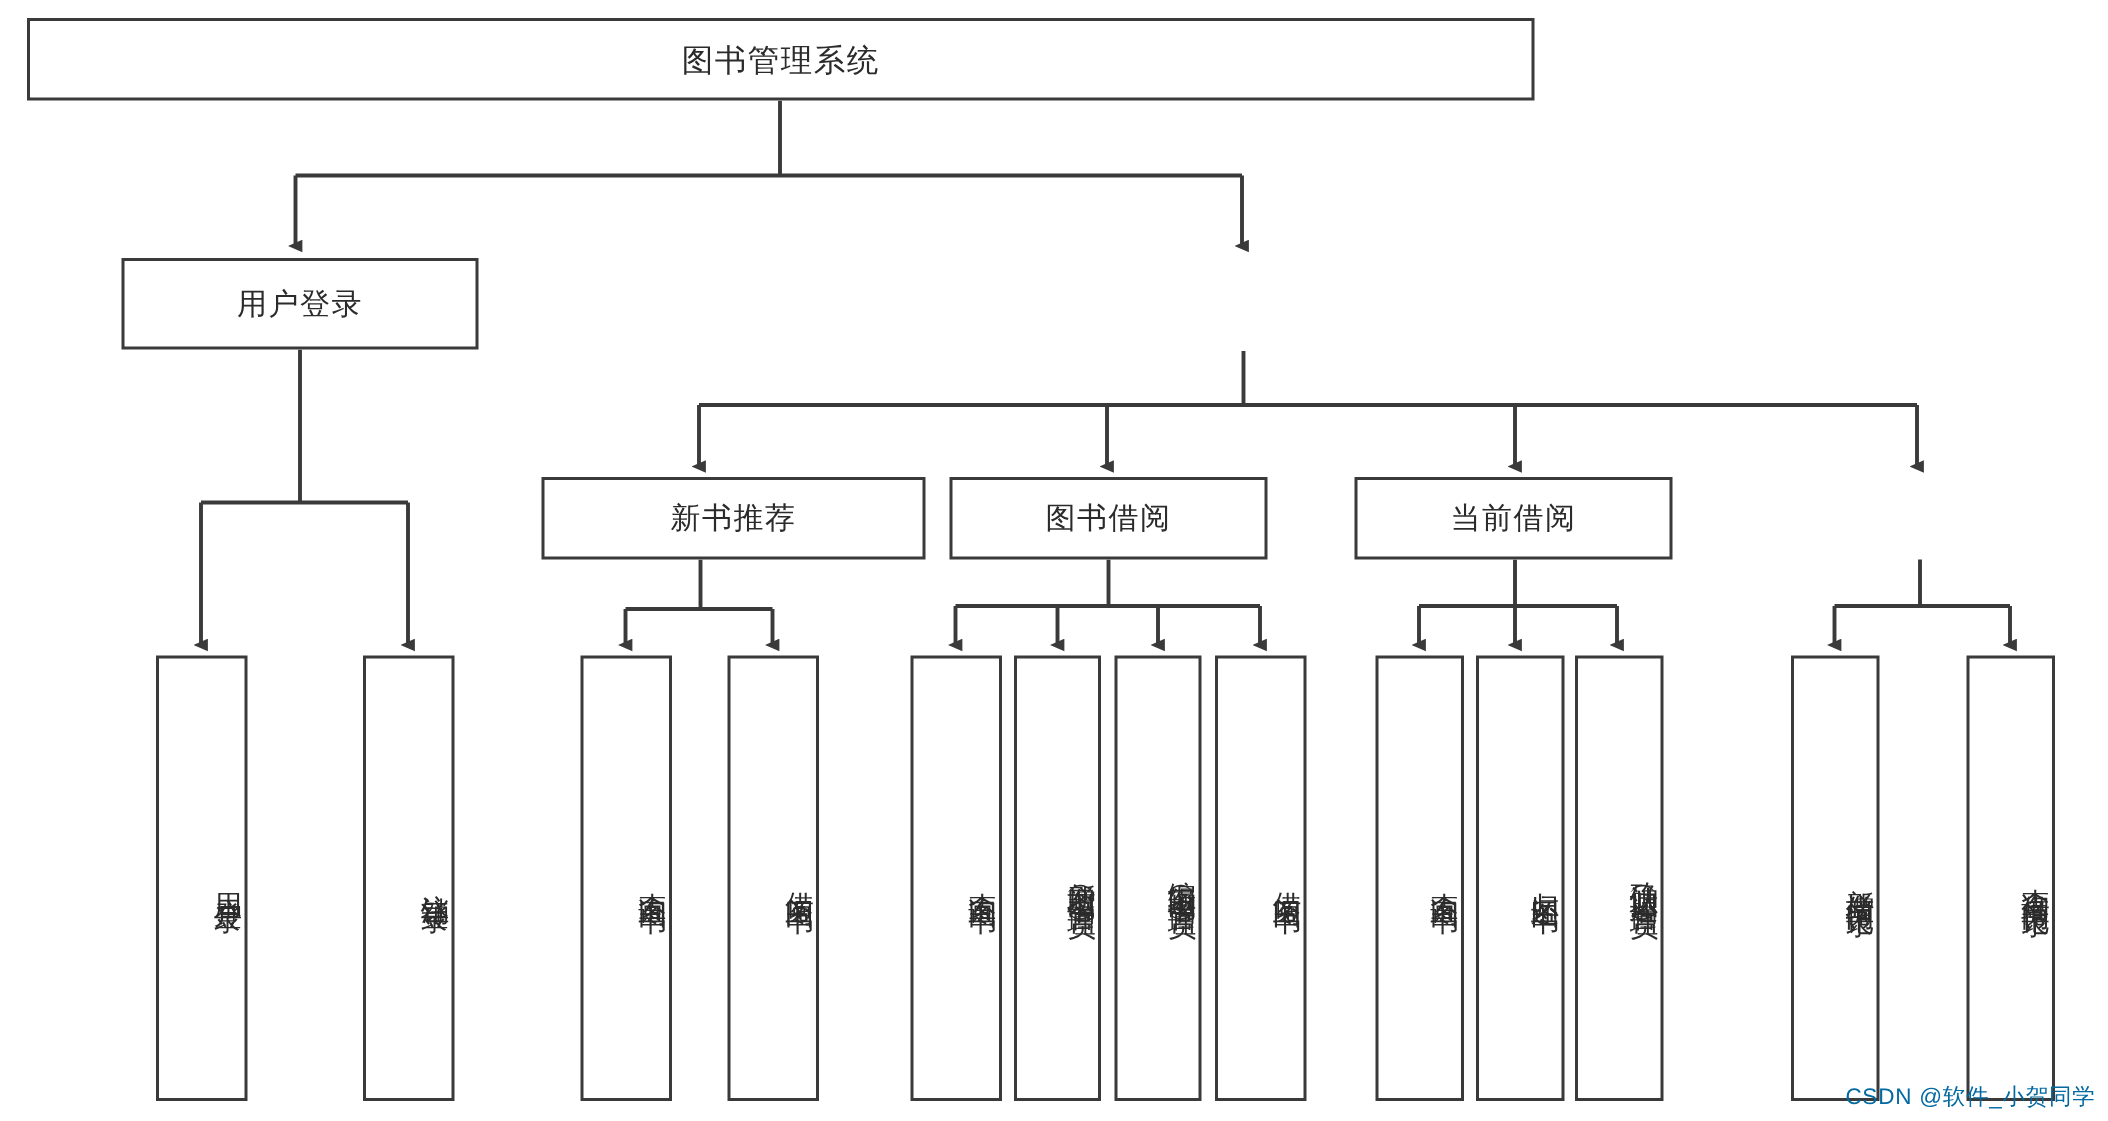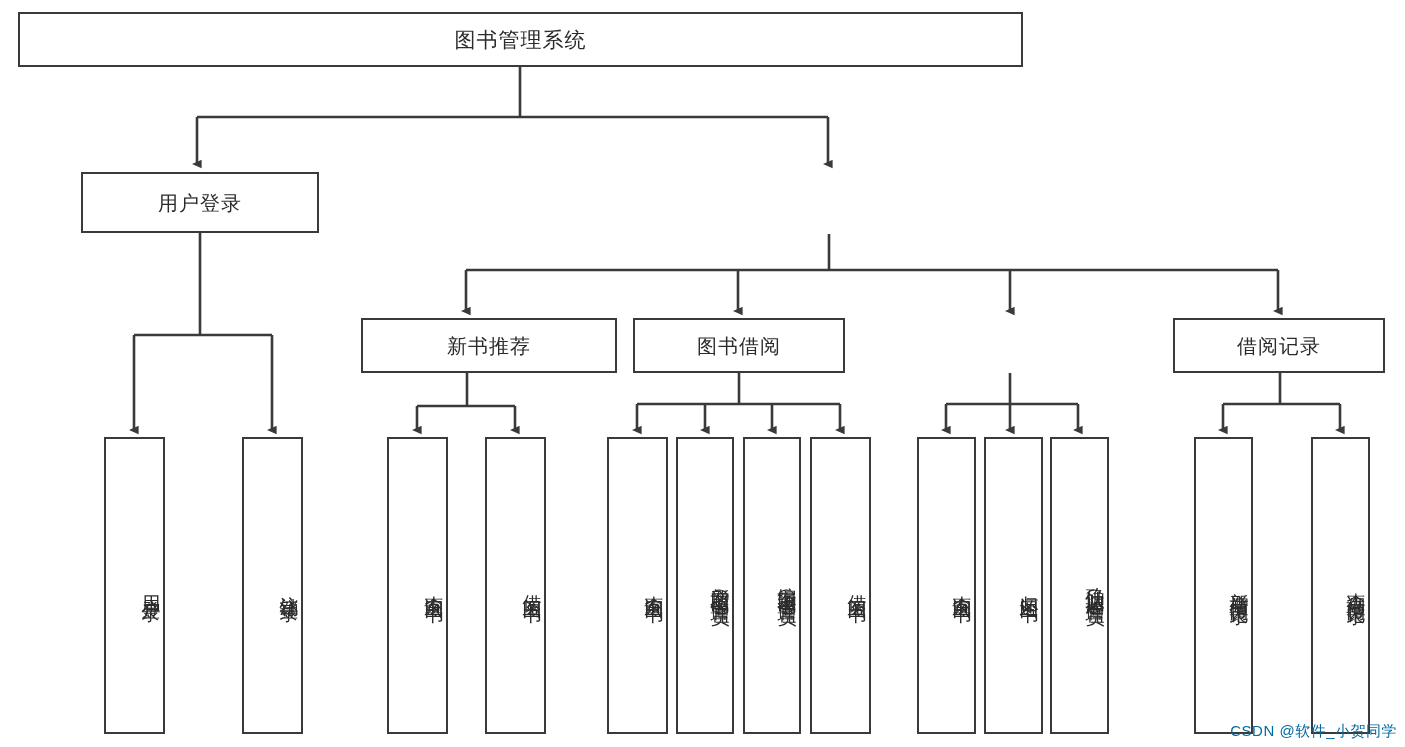--- a/index.html
+++ b/index.html
@@ -130,22 +130,22 @@
   <div class="node horiz" style="left:81px; top:172px; width:238px; height:61px;">
     <span>用户登录</span>
   </div>
 
   <div class="node horiz" style="left:361px; top:318px; width:256px; height:55px;">
     <span>新书推荐</span>
   </div>
   <div class="node horiz" style="left:633px; top:318px; width:212px; height:55px;">
     <span>图书借阅</span>
   </div>
-  <div class="node horiz" style="left:1173px; top:318px; width:212px; height:55px;">
-    <span>借阅记录</span>
+  <div class="node horiz" style="left:903px; top:318px; width:212px; height:55px;">
+    <span>当前借阅</span>
   </div>
 
   <div class="node vert" style="left:104px; top:437px; width:61px; height:297px;">
     <span>用户登录</span>
   </div>
   <div class="node vert" style="left:242px; top:437px; width:61px; height:297px;">
     <span>注销登录</span>
   </div>
 
   <div class="node vert" style="left:387px; top:437px; width:61px; height:297px;">

